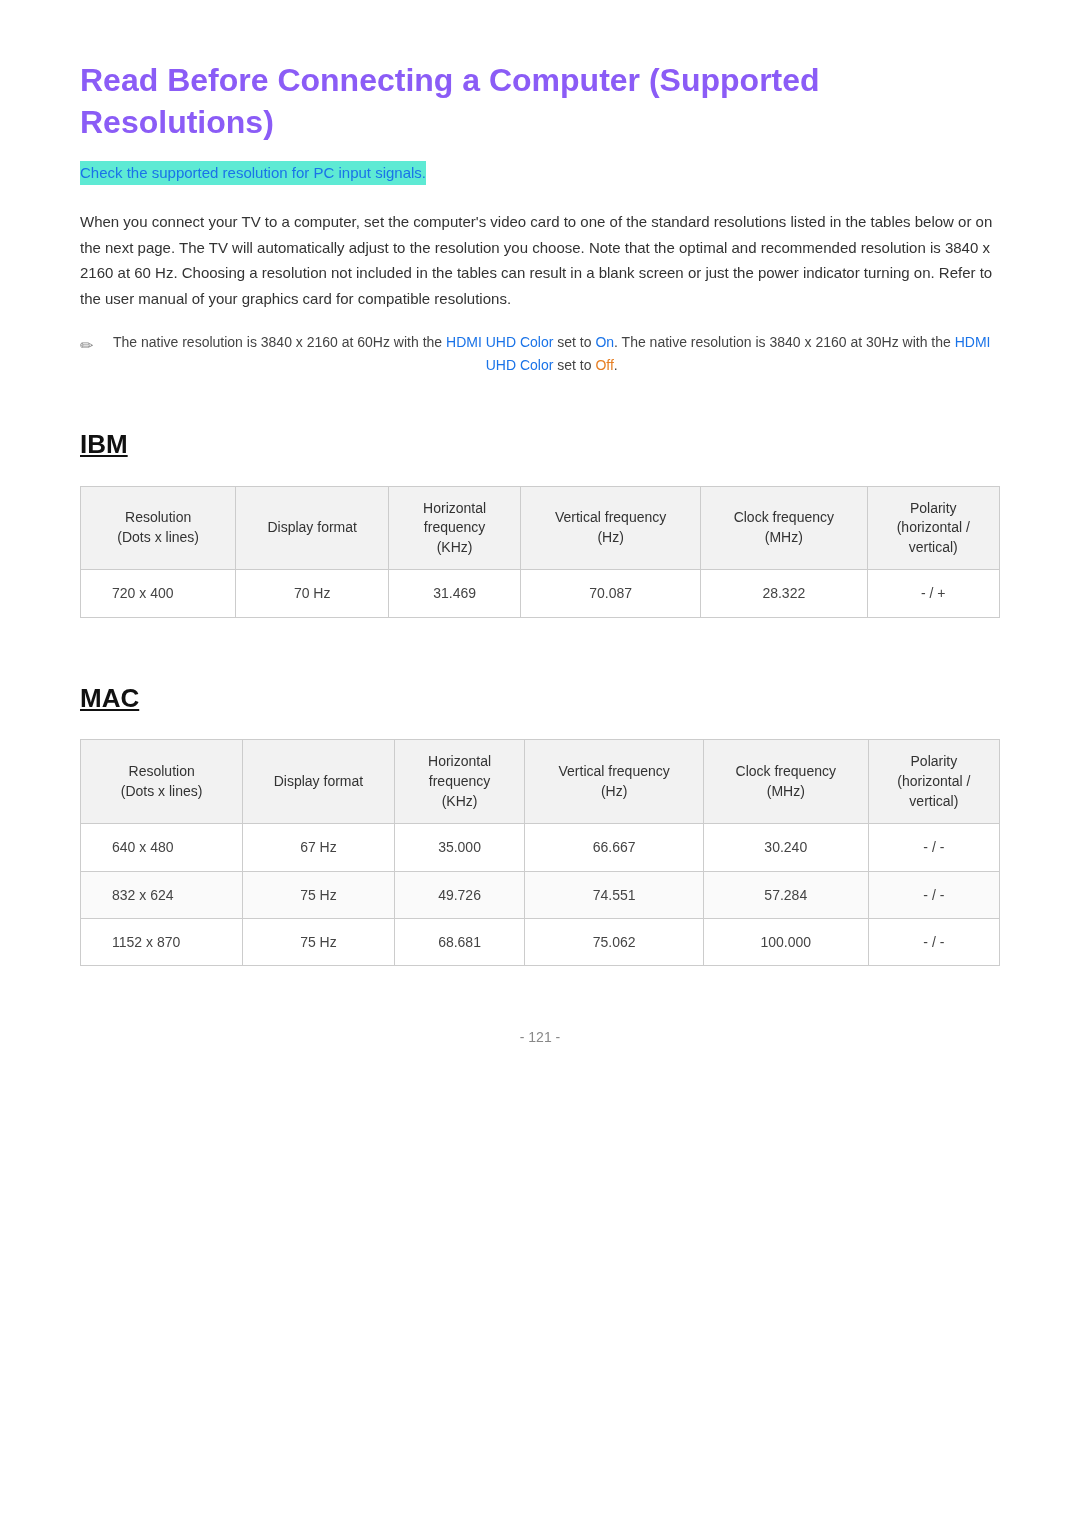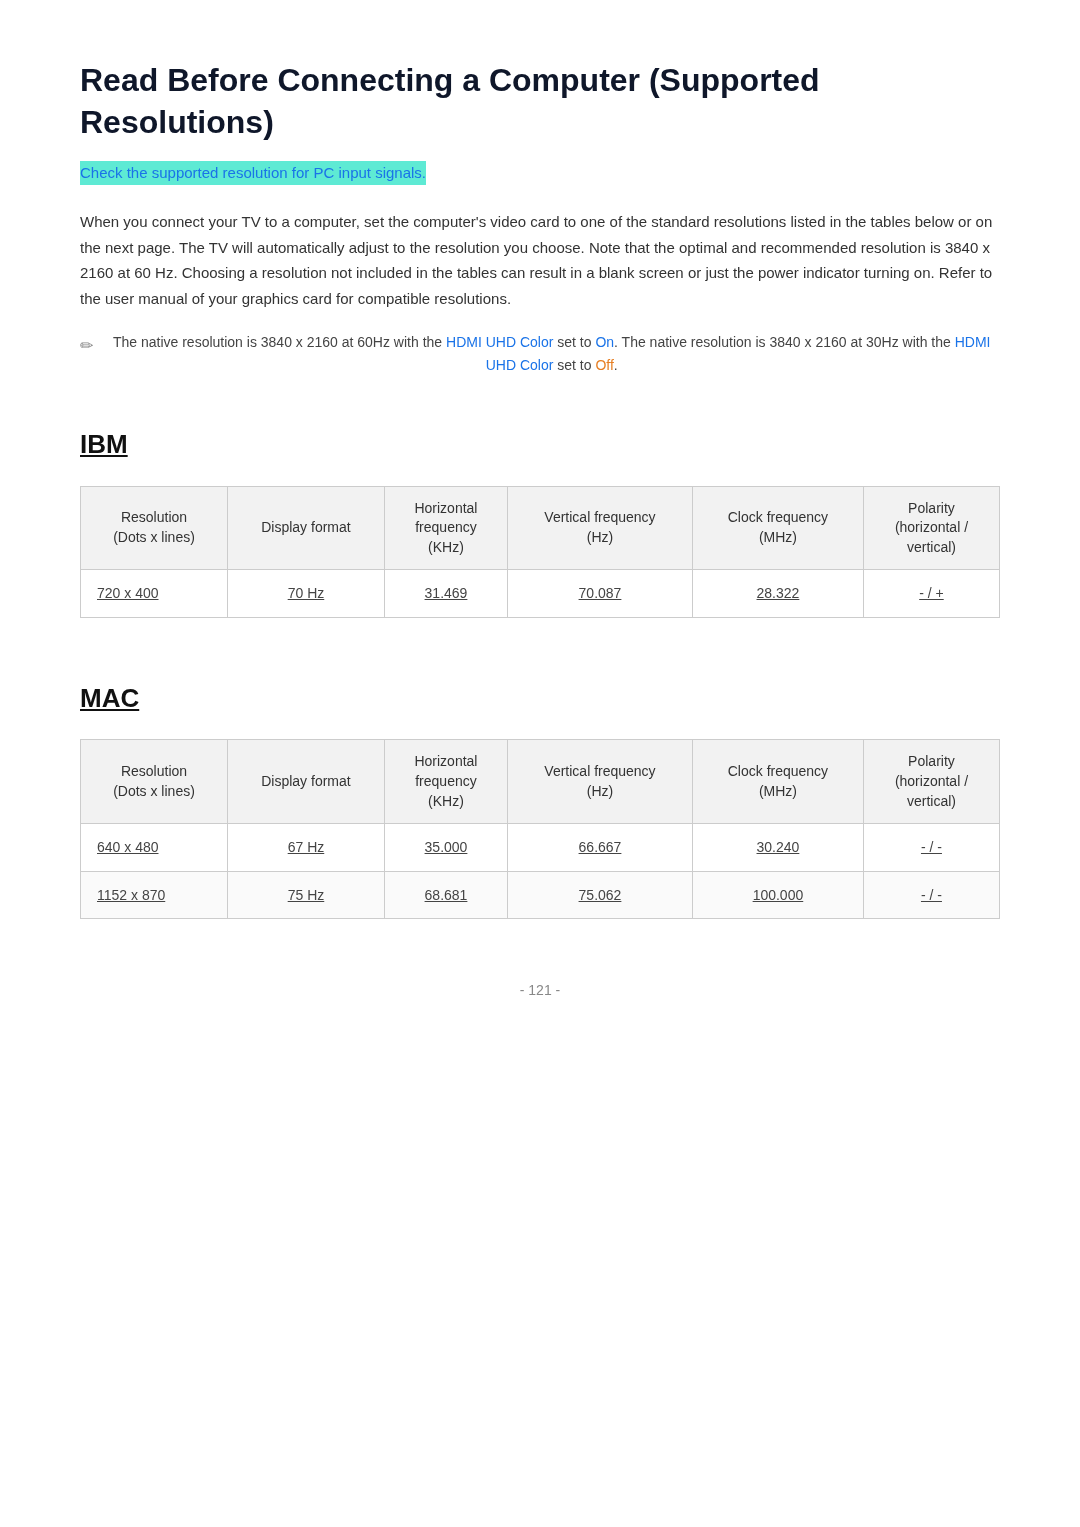--- a/index.html
+++ b/index.html
@@ -15,21 +15,21 @@
       width: 1080px;
       min-height: 1527px;
       padding: 60px 80px 80px 80px;
       font-size: 15px;
       line-height: 1.6;
     }
 
     h1.page-title {
       font-size: 32px;
       font-weight: 600;
-      color: #0f172a;
+      color: #8b5cf6;
       margin-bottom: 18px;
       line-height: 1.3;
     }
 
     .highlight-link {
       color: #1a73e8;
       background-color: #5eead4;
       text-decoration: none;
       font-size: 15px;
       display: inline-block;
@@ -110,25 +110,24 @@
 
     tbody tr {
       background-color: #ffffff;
     }
 
     tbody tr:nth-child(even) {
       background-color: #fafafa;
     }
 
     tbody td {
-      padding: 12px 16px;
+      padding: 12px 31px;
       border: 1px solid #cccccc;
       text-align: center;
       color: #444444;
-      text-decoration: underline;
     }
 
     .footer-page {
       text-align: center;
       color: #888888;
       font-size: 14px;
       margin-top: 40px;
     }
   </style>
 </head>
@@ -199,20 +198,28 @@
     <tbody id="mac-tbody">
     <tr>
       <td style="text-align:left;">640 x 480</td>
       <td>67 Hz</td>
       <td>35.000</td>
       <td>66.667</td>
       <td>30.240</td>
       <td>- / -</td>
     </tr>
         <tr>
+      <td style="text-align:left;">832 x 624</td>
+      <td>75 Hz</td>
+      <td>49.726</td>
+      <td>74.551</td>
+      <td>57.284</td>
+      <td>- / -</td>
+    </tr>
+        <tr>
       <td style="text-align:left;">1152 x 870</td>
       <td>75 Hz</td>
       <td>68.681</td>
       <td>75.062</td>
       <td>100.000</td>
       <td>- / -</td>
     </tr>
       </tbody>
   </table>
 </div>

